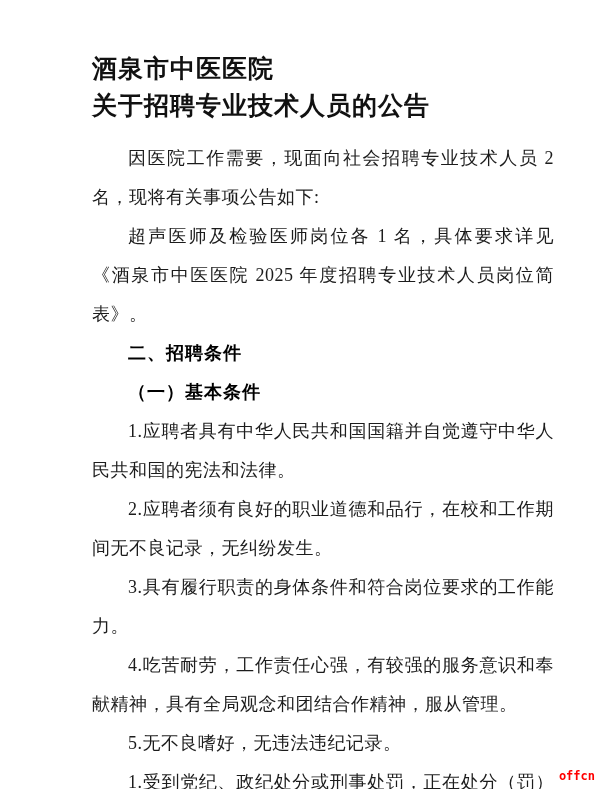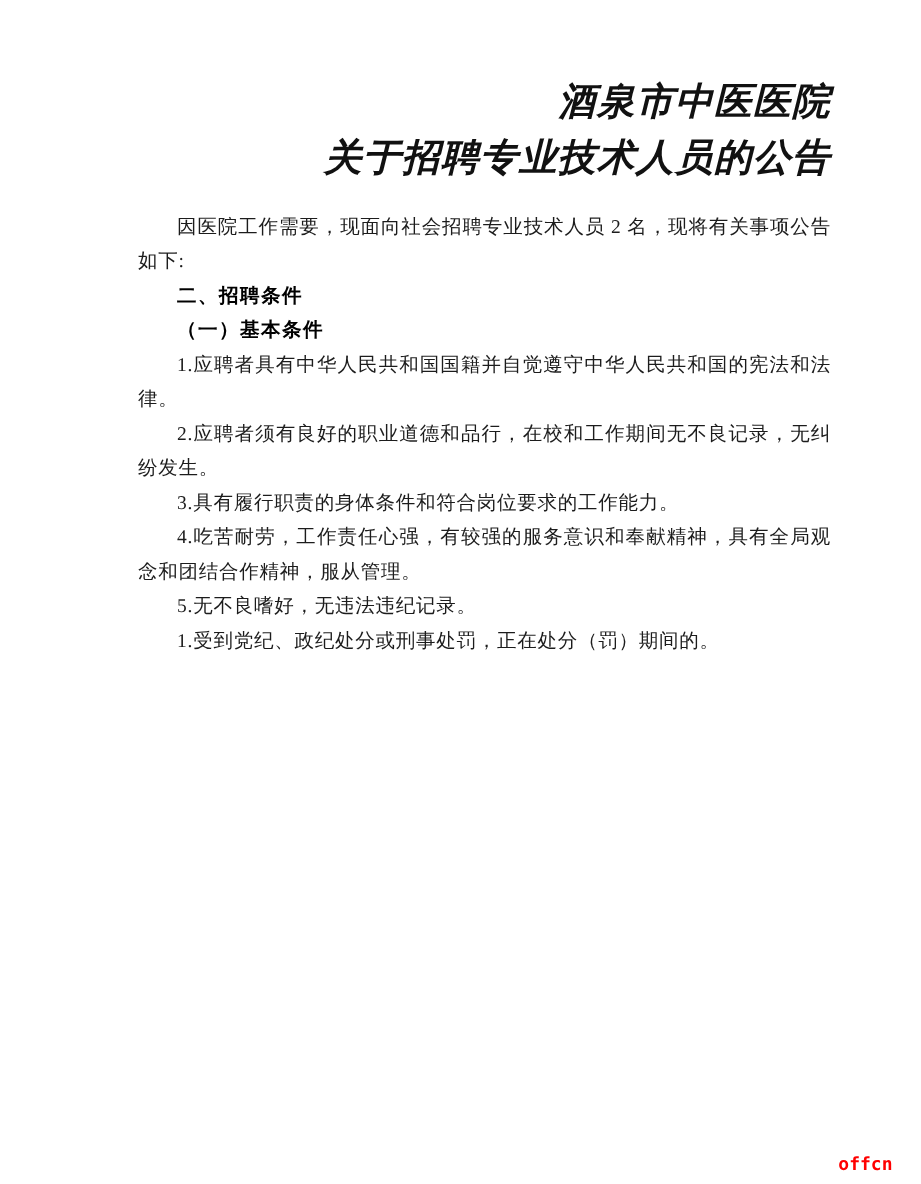--- a/index.html
+++ b/index.html
@@ -12,40 +12,39 @@
     width: 614px;
     height: 789px;
     background: #ffffff;
     overflow: hidden;
     box-sizing: border-box;
     padding: 50px 60px 0 92px;
     color: #1c1c1c;
     font-family: "Liberation Serif", "DejaVu Serif", serif;
   }
   .doc-title {
-    text-align: right;
+    text-align: left;
     font-weight: bold;
     font-size: 25px;
     line-height: 37px;
     letter-spacing: 1px;
     color: #111111;
     margin: 0 0 15px 0;
     font-family: "Liberation Serif", "DejaVu Serif", serif;
-    font-style: italic;
   }
   .doc-title .title-line {
     display: block;
   }
   .doc-body {
     margin: 0;
   }
   .para {
     margin: 0;
-    font-size: 13px;
-    line-height: 23px;
+    font-size: 18px;
+    line-height: 39px;
     text-align: justify;
     text-indent: 2em;
     letter-spacing: 0.5px;
     word-break: break-all;
   }
   .para.h-sans {
     font-weight: bold;
     color: #000000;
     font-family: "Liberation Sans", "DejaVu Sans", sans-serif;
     letter-spacing: 1px;
@@ -70,20 +69,21 @@
 
 <div class="page">
 
   <h1 class="doc-title">
     <span class="title-line">酒泉市中医医院</span>
     <span class="title-line">关于招聘专业技术人员的公告</span>
   </h1>
 
   <div class="doc-body">
     <p class="para">因医院工作需要，现面向社会招聘专业技术人员 2 名，现将有关事项公告如下:</p>
+    <p class="para">超声医师及检验医师岗位各 1 名，具体要求详见《酒泉市中医医院 2025 年度招聘专业技术人员岗位简表》。</p>
     <p class="para h-sans">二、招聘条件</p>
     <p class="para h-kai">（一）基本条件</p>
     <p class="para">1.应聘者具有中华人民共和国国籍并自觉遵守中华人民共和国的宪法和法律。</p>
     <p class="para">2.应聘者须有良好的职业道德和品行，在校和工作期间无不良记录，无纠纷发生。</p>
     <p class="para">3.具有履行职责的身体条件和符合岗位要求的工作能力。</p>
     <p class="para">4.吃苦耐劳，工作责任心强，有较强的服务意识和奉献精神，具有全局观念和团结合作精神，服从管理。</p>
     <p class="para">5.无不良嗜好，无违法违纪记录。</p>
     <p class="para">1.受到党纪、政纪处分或刑事处罚，正在处分（罚）期间的。</p>
   </div>
 

